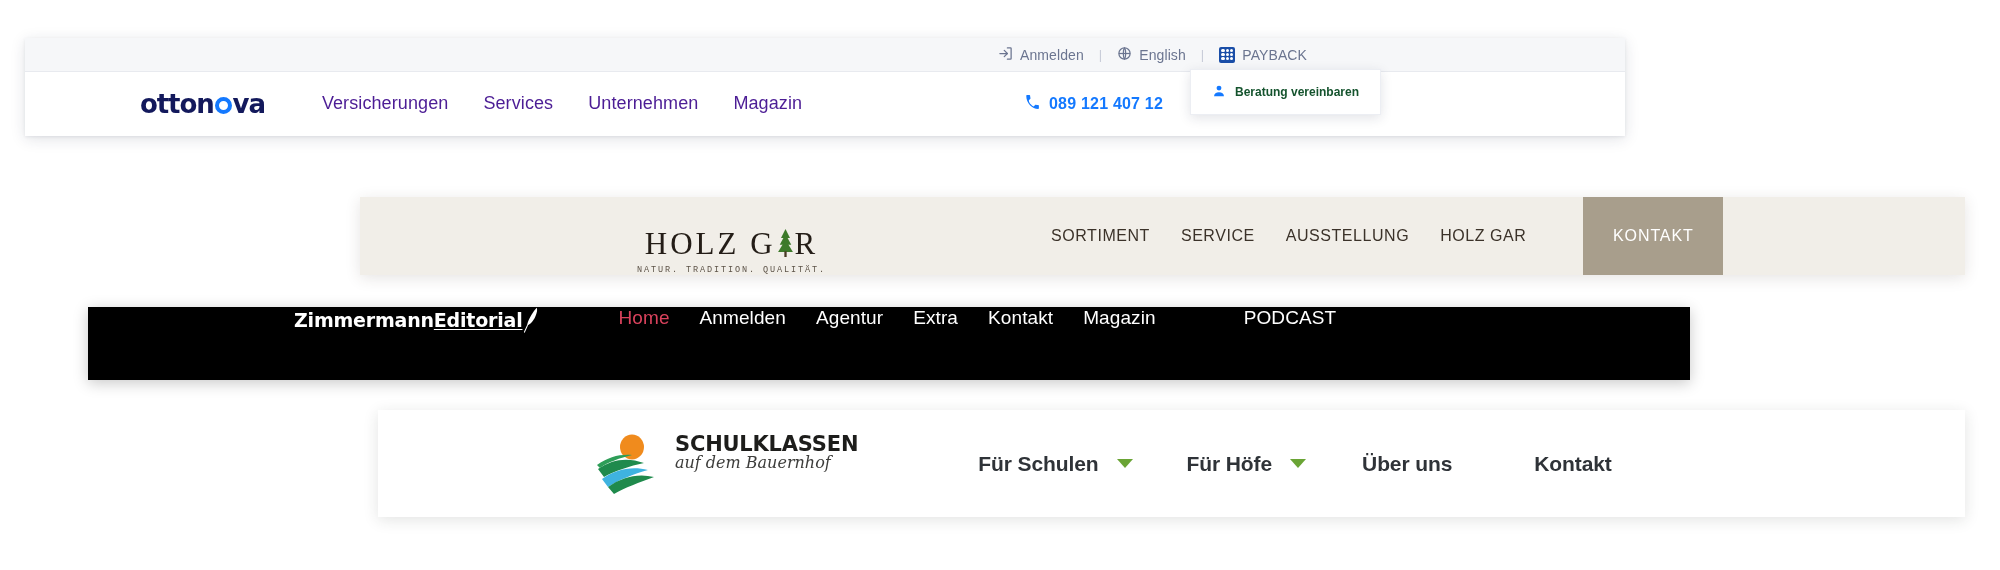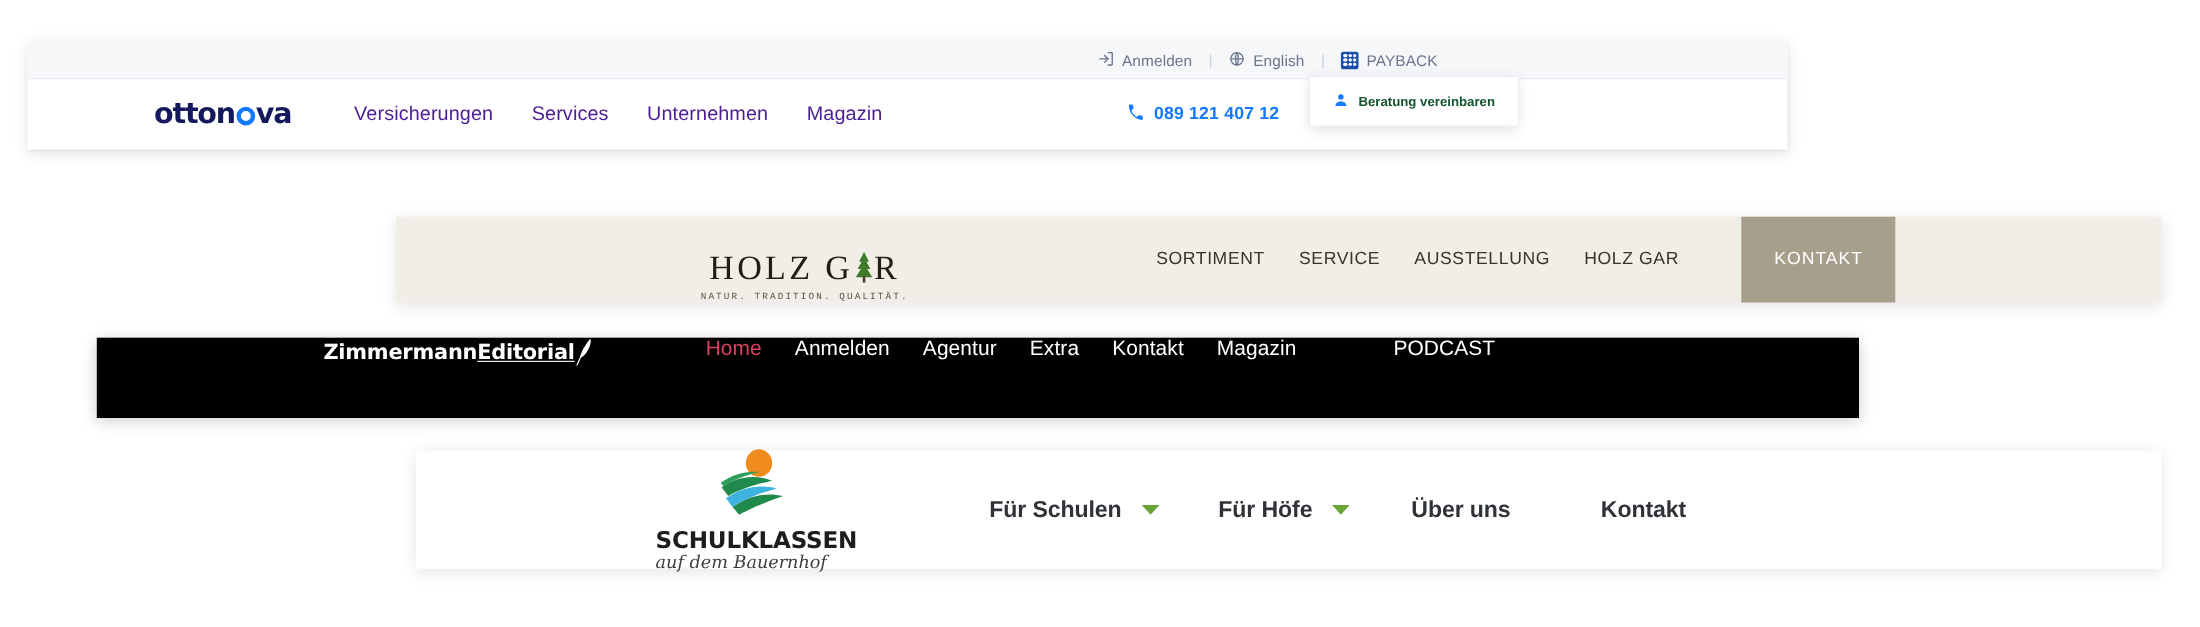--- a/index.html
+++ b/index.html
@@ -104,38 +104,38 @@
   }
   .zm-logo{
     margin-left:206px;color:#ffffff;font-size:19px;font-weight:700;
     letter-spacing:-.2px;display:flex;align-items:center;
     font-family:"DejaVu Sans", sans-serif;
   }
   .zm-logo .underline{text-decoration:underline;text-underline-offset:2px;}
   .zm-quill{
     display:inline-block;width:14px;height:26px;margin-left:2px;position:relative;
   }
-  .zm-nav{display:flex;align-items:flex-end;gap:30px;margin-left:103px;}
+  .zm-nav{display:flex;align-items:flex-end;gap:30px;margin-left:80px;}
   .zm-nav a{
     color:#ffffff;font-size:19px;text-decoration:none;letter-spacing:.1px;
     font-family:"Liberation Sans", sans-serif;
   }
   .zm-nav a.active{color:#d9425c;}
   .zm-podcast{
     margin-left:58px;color:#b9b9b9;font-size:14px;letter-spacing:1.2px;
     text-decoration:none;
   }
 
   
   #panel-schulklassen{
     left:378px;top:410px;width:1587px;height:107px;
     background:#ffffff;display:flex;align-items:center;
     box-shadow:0 3px 14px rgba(40,50,40,.13);
   }
-  .sk-logo{margin-left:218px;display:flex;align-items:center;gap:11px;flex-direction:column;}
+  .sk-logo{margin-left:218px;display:flex;align-items:flex-start;gap:11px;}
   .sk-mark{width:68px;height:62px;position:relative;}
   .sk-text{line-height:1.05;}
   .sk-title{
     font-size:21px;font-weight:700;color:#1d1d1b;letter-spacing:-.2px;
     font-family:"DejaVu Sans", sans-serif;
   }
   .sk-sub{
     font-size:16px;color:#3d3d3b;font-style:italic;margin-top:4px;
     font-family:"DejaVu Serif", serif;
   }

